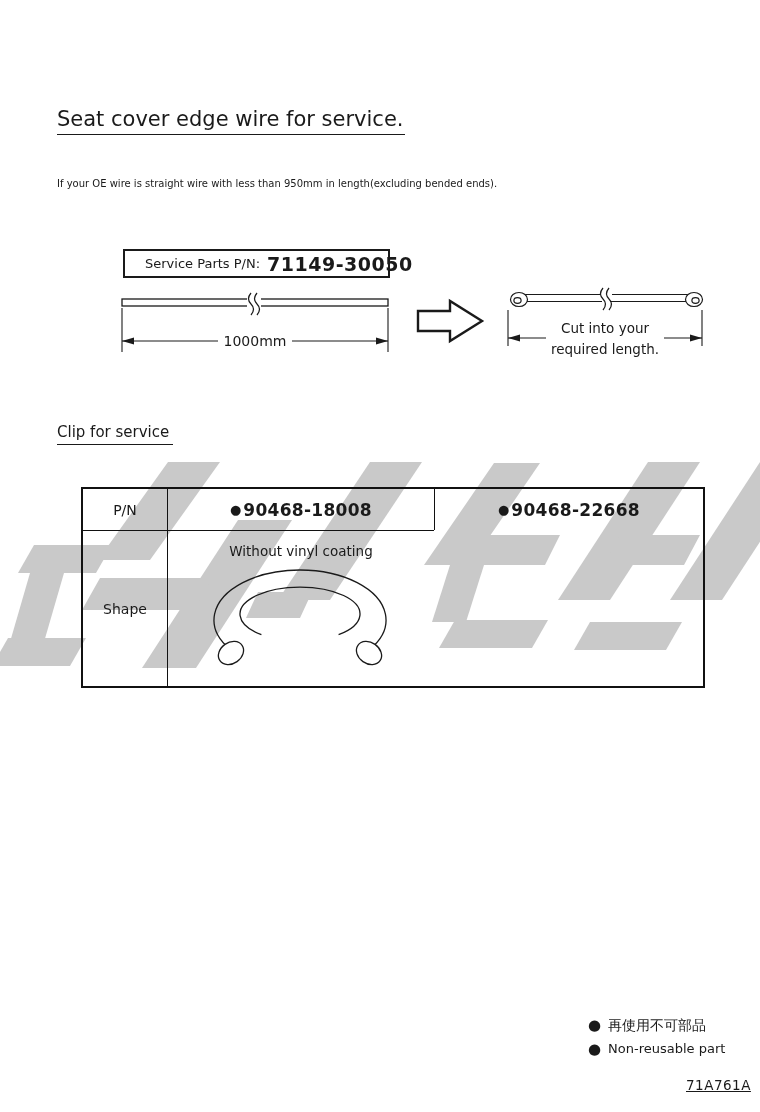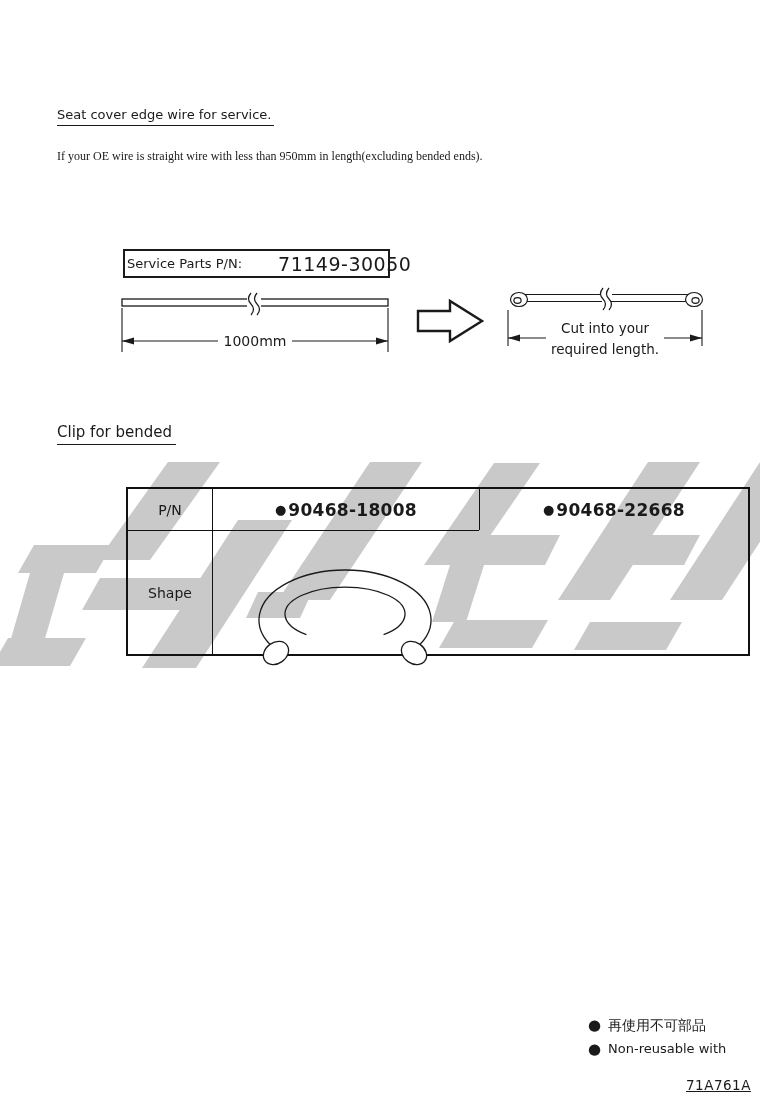--- a/index.html
+++ b/index.html
@@ -5,50 +5,49 @@
   * { margin:0; padding:0; box-sizing:border-box; }
   html,body { background:#e8e8e8; }
   .page {
     position:relative; width:760px; height:1112px;
     background:#fff; margin:0 auto; overflow:hidden;
     font-family:"DejaVu Sans", sans-serif; color:#1a1a1a;
   }
   .abs { position:absolute; }
 
   .doc-title {
-    left:57px; top:107px; font-size:13px;
+    left:57px; top:107px; font-size:21px;
     border-bottom:1.5px solid #1a1a1a; padding-bottom:3px; padding-right:2px;
   }
-  .intro { left:57px; top:144px; font-size:12px; line-height:24px; white-space:nowrap;font-family:Liberation Serif, serif; }
+  .intro { left:57px; top:172px; font-size:10px; line-height:24px; white-space:nowrap; }
   .intro .line2 { padding-left:4px; }
 
   .sp-box {
     left:123px; top:249px; width:267px; height:29px;
     border:2px solid #1a1a1a; display:flex; align-items:center;
-    padding-left:2px; gap:7px; background:#fff;
+    padding-left:20px; gap:7px; background:#fff;
   }
   .sp-label { font-size:13px; white-space:nowrap; }
-  .sp-number { font-size:19px; font-weight:normal; letter-spacing:0.5px; white-space:nowrap;margin-left:29px; }
+  .sp-number { font-size:19px; font-weight:bold; letter-spacing:0.5px; white-space:nowrap; }
 
   .wire-svg { left:100px; top:280px; }
   .wire-svg text { font-family:"DejaVu Sans", sans-serif; fill:#1a1a1a; }
 
   .section-heading {
     left:57px; top:423px; font-size:15px;
     border-bottom:1.5px solid #1a1a1a; padding-bottom:3px; padding-right:4px;
   }
 
   .watermark-svg { left:0; top:0; }
 
   .clip-table {
-    left:81px; top:487px; width:624px; height:169px;
+    left:81px; top:487px; width:624px; height:201px;
     border:2px solid #111; display:grid;
     grid-template-columns:84px 267px 1fr;
     grid-template-rows:41px 1fr;
-    margin-left:45px;
   }
   .cell { position:relative; }
   .cell.bl { border-left:1.5px solid #111; }
   .cell.bt { border-top:1.5px solid #111; }
   .cell-label { display:flex; align-items:center; justify-content:center; font-size:14px; }
   .cell-pn {
     display:flex; align-items:center; justify-content:center; gap:2px;
   }
   .pn-bullet { font-size:13px; line-height:1; }
   .pn-number { font-size:17px; font-weight:bold; letter-spacing:0.3px;text-align:right; }
@@ -143,54 +142,55 @@
           <path d="M564 58 H602"></path>
       </g>
       <polygon points="408,58 420,54.5 420,61.5" fill="#1a1a1a" stroke="none"></polygon>
       <polygon points="602,58 590,54.5 590,61.5" fill="#1a1a1a" stroke="none"></polygon>
     </g>
     <text x="155" y="66" text-anchor="middle" font-size="14">1000mm</text>
     <text x="505" y="53" text-anchor="middle" font-size="13.5">Cut into your</text>
     <text x="505" y="74" text-anchor="middle" font-size="13.5">required length.</text>
   </svg>
 
-  <div class="abs section-heading">Clip for bended</div>
+  <div class="abs section-heading">Clip for service</div>
 
   <div class="abs clip-table">
     <div class="cell cell-label">P/N</div>
     <div class="cell bl cell-pn">
       <span class="pn-bullet">●</span>
       <span class="pn-number">90468-18008</span>
     </div>
     <div class="cell bl cell-pn">
       <span class="pn-bullet">●</span>
       <span class="pn-number">90468-22668</span>
     </div>
 
     <div class="cell bt cell-label">Shape</div>
 
     <div class="cell bl bt">
+      <div class="coating-caption">Without vinyl coating</div>
       <svg class="clip-svg" width="267" height="158" viewBox="0 0 267 158">
         <g stroke="#1a1a1a" fill="none" stroke-width="1.3">
           <path d="M61.6 117.7 A 86 50 0 1 1 202.4 117.7"></path>
           <path d="M93.4 103.7 A 60 27 0 1 1 170.6 103.7"></path>
           <ellipse cx="63" cy="122" rx="13.5" ry="10.5" fill="#fff" transform="rotate(-35 63 122)"></ellipse>
           <ellipse cx="201" cy="122" rx="13.5" ry="10.5" fill="#fff" transform="rotate(35 201 122)"></ellipse>
         </g>
       </svg>
     </div>
 
   </div>
 
   <div class="abs legend">
     <div class="legend-row">
       <span class="legend-bullet">●</span>
       <span class="legend-jp">再使用不可部品</span>
     </div>
     <div class="legend-row">
       <span class="legend-bullet">●</span>
-      <span>Non-reusable with</span>
+      <span>Non-reusable part</span>
     </div>
   </div>
 
   <div class="abs doc-code">71A761A</div>
 
 </div>
 
 </body></html>

